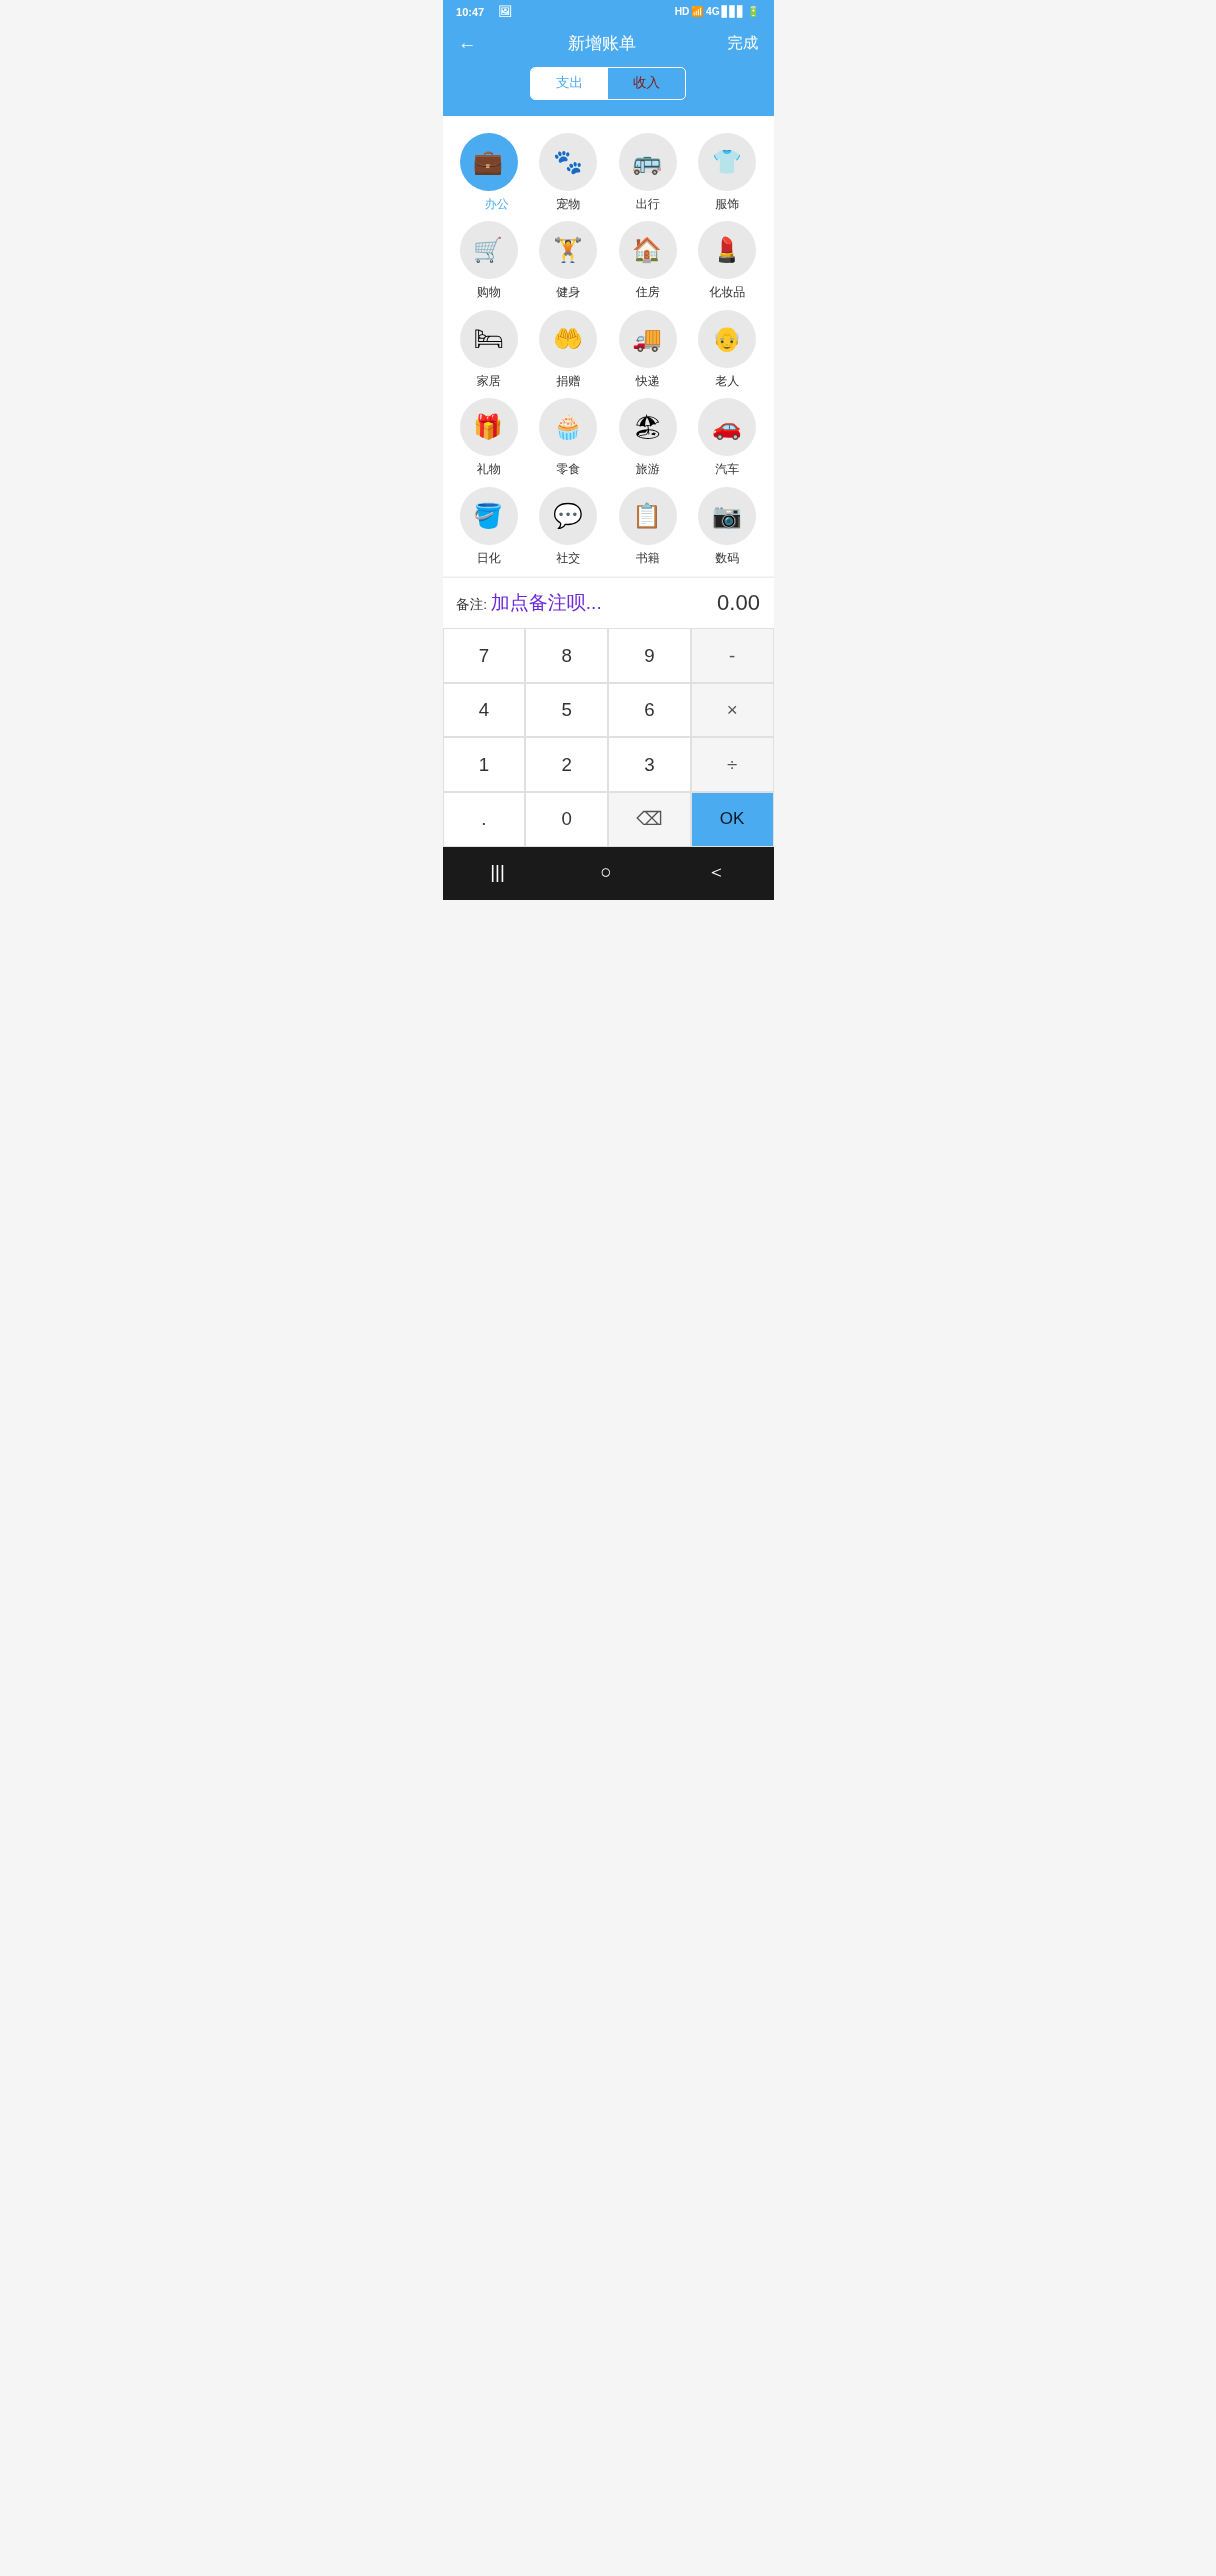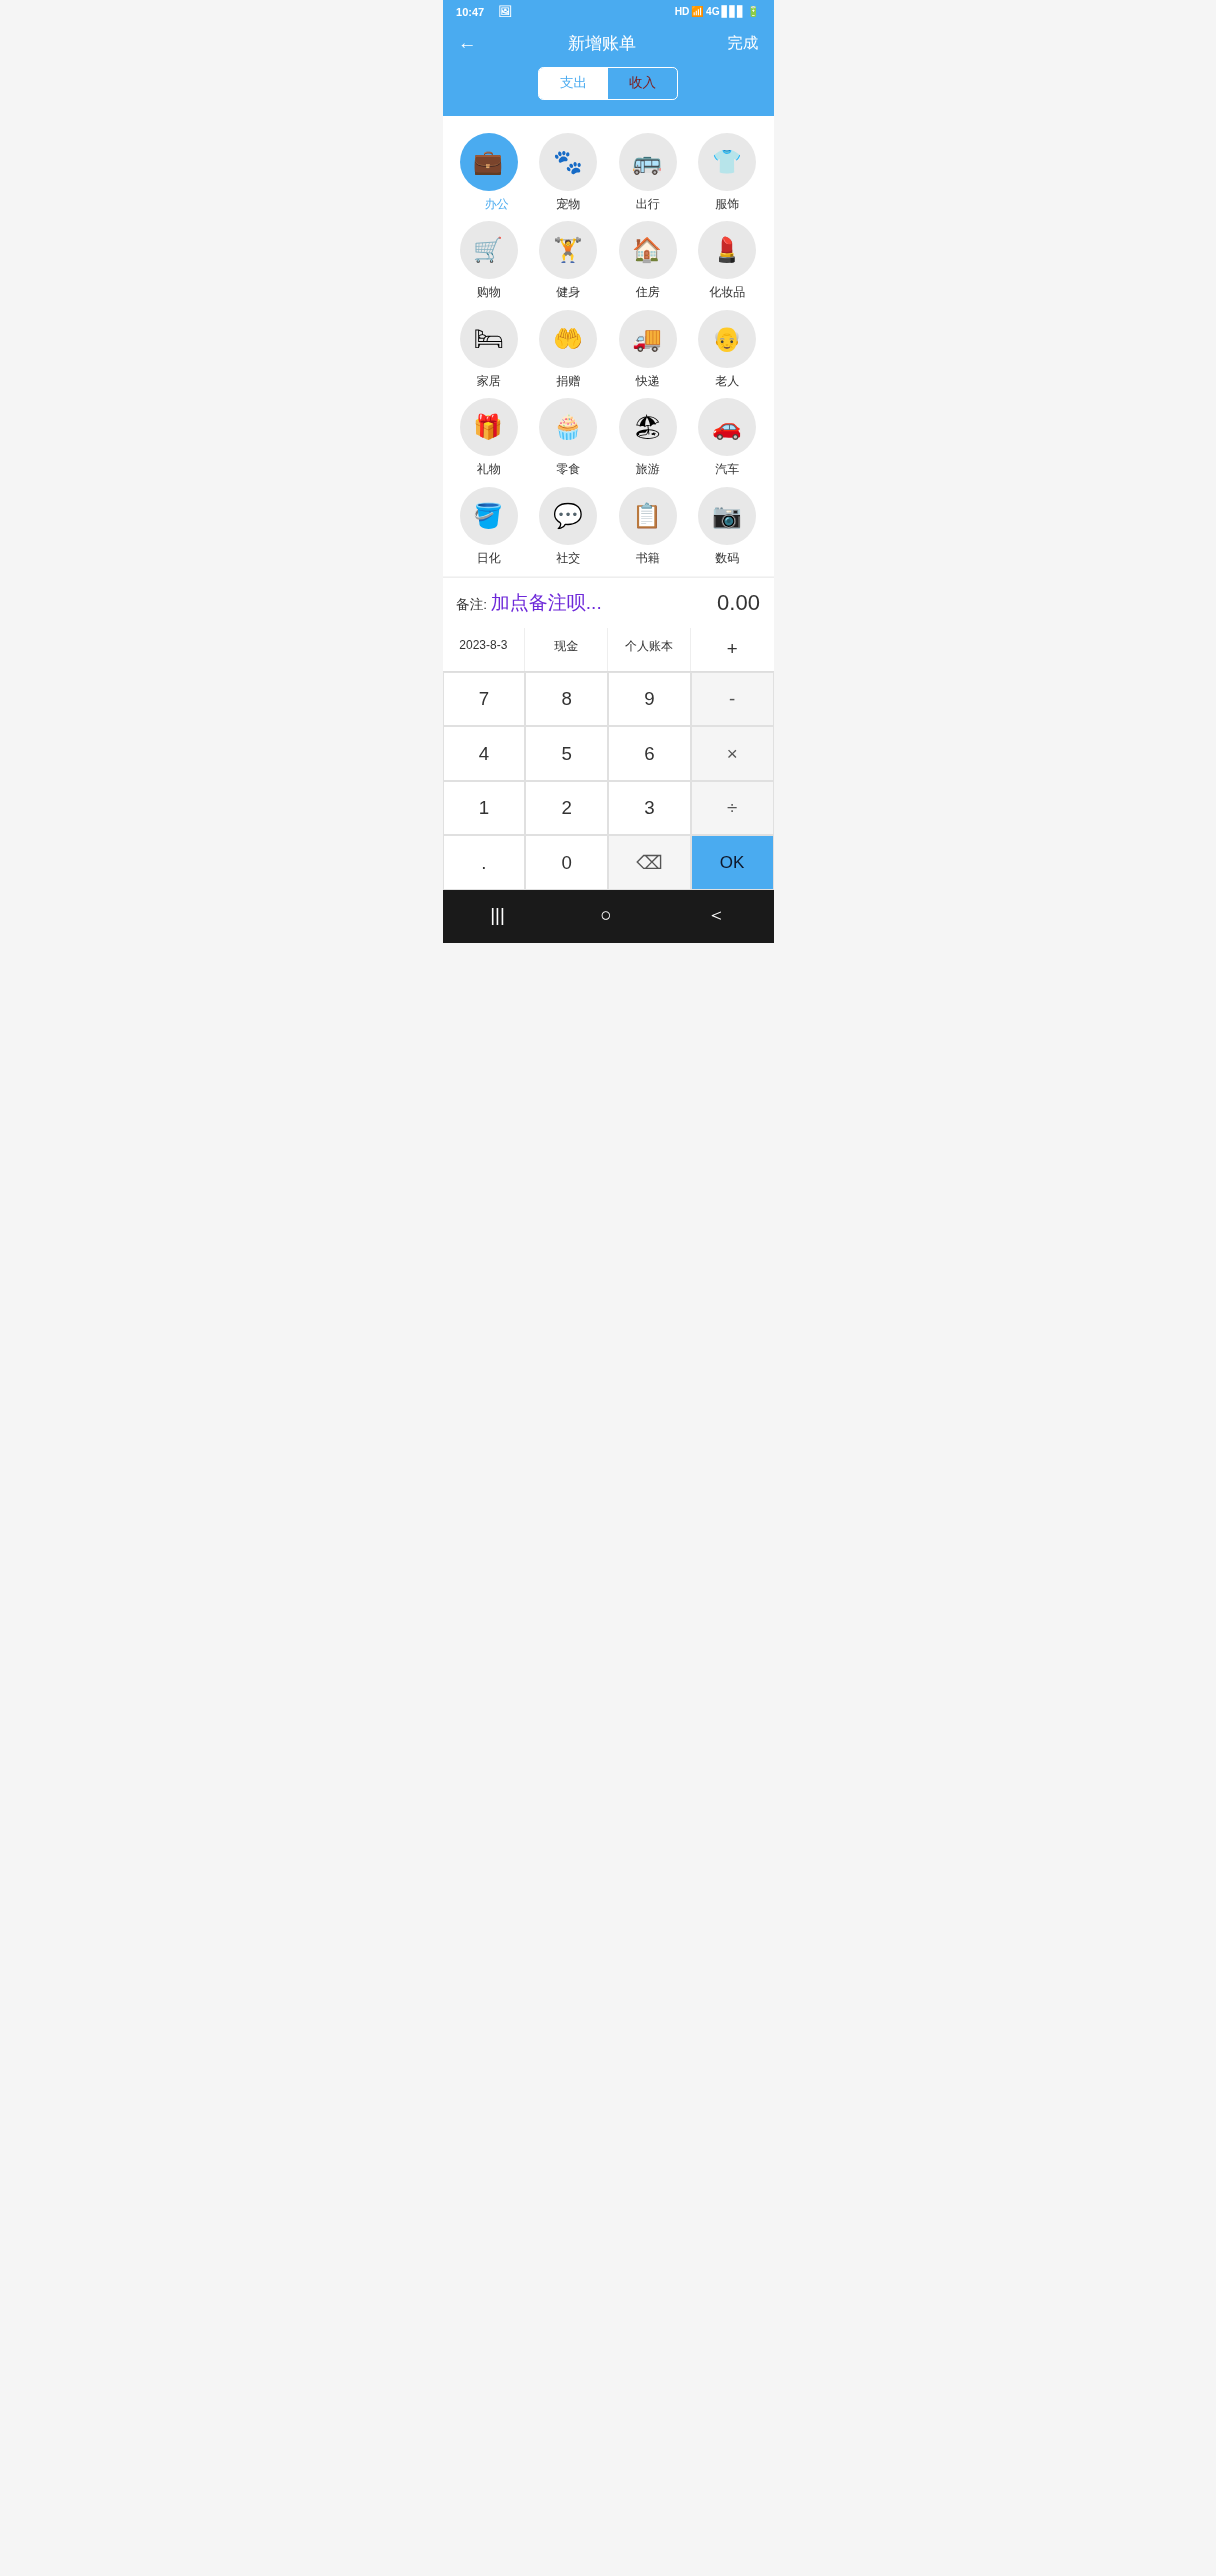--- a/index.html
+++ b/index.html
@@ -44,21 +44,21 @@
       background: #4aabf0;
       display: flex;
       justify-content: center;
       padding-bottom: 15.3px;
     }
     .tab-group {
       display: flex;
       border: 1.7px solid white;
       border-radius: 5.1px;
       overflow: hidden;
-      width: 140px;
+      width: 156px;
     }
     .tab-btn {
       flex: 1;
       padding: 6.8px 0;
       text-align: center;
       font-size: 13.6px;
       cursor: pointer;
       color: #7f1d1d;
       font-weight: 500;
     }
@@ -308,26 +308,20 @@
 <div class="remark-row">
   <div>
     <span class="remark-label">备注:</span>
     <span class="remark-text">加点备注呗...</span>
   </div>
   <div class="amount-display">0.00</div>
 </div>
 
 <div class="calculator">
 
-  <div class="calc-info-row">
-    <div class="calc-info-cell">2023-8-3</div>
-    <div class="calc-info-cell">现金</div>
-    <div class="calc-info-cell">个人账本</div>
-    <div class="calc-info-cell calc-plus-cell">+</div>
-  </div>
 
   <div class="calc-grid" id="calc-grid">
   <div class="calc-btn">7</div>
       <div class="calc-btn">8</div>
       <div class="calc-btn">9</div>
       <div class="calc-btn operator">-</div>
       <div class="calc-btn">4</div>
       <div class="calc-btn">5</div>
       <div class="calc-btn">6</div>
       <div class="calc-btn operator">×</div>

